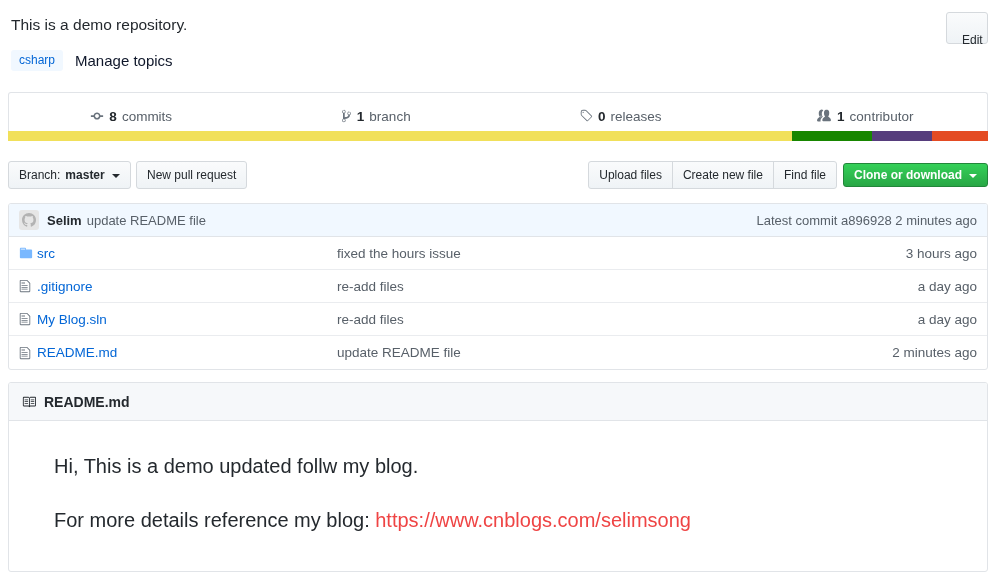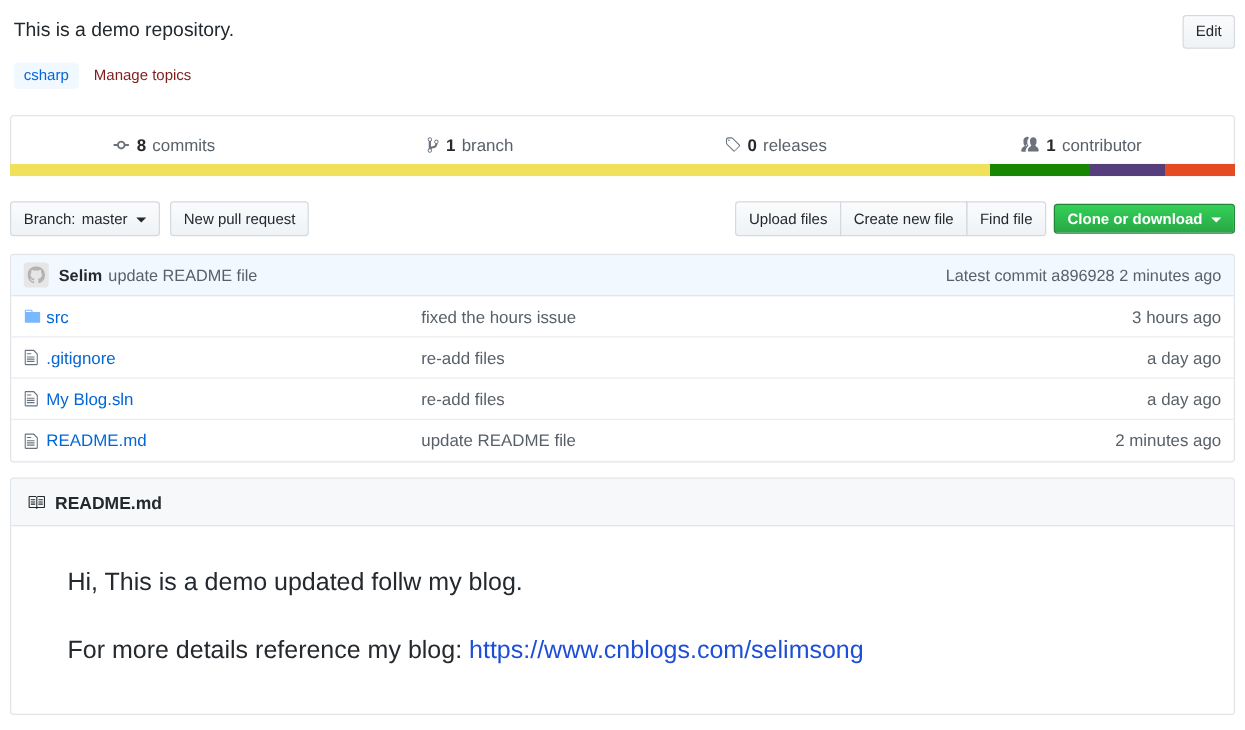--- a/index.html
+++ b/index.html
@@ -43,21 +43,21 @@
     height: 27px;
     background: linear-gradient(#fafbfc, #eff3f6);
     border: 1px solid #d5d9dd;
     border-radius: 3px;
     font-size: 12px;
     color: #24292e;
     font-family: "Liberation Sans", sans-serif;
     cursor: pointer;
     line-height: 25px;
     text-align: center;
-    padding: 0;
+    padding: 15px;
   }
 
   
   .topics-row {
     position: absolute;
     left: 0; top: 48px;
     height: 24px;
     display: flex;
     align-items: center;
   }
@@ -67,22 +67,22 @@
     color: #0366d6;
     font-size: 12px;
     padding: 4px 8px 5px 8px;
     border-radius: 3px;
     line-height: 1;
     text-decoration: none;
     display: inline-block;
   }
   .manage-topics {
     margin-left: 12px;
-    color: #7f1d1d;
-    font-size: 12px;
+    color: #0f172a;
+    font-size: 15px;
     text-decoration: none;
     cursor: pointer;
   }
 
   
   .stats-box {
     position: absolute;
     left: 8px; top: 92px;
     width: 980px;
     height: 47px;
@@ -287,21 +287,21 @@
   }
   .readme-head svg { fill: #24292e; display:block; }
   .readme-body {
     padding: 30px 45px;
     font-size: 20px;
     color: #24292e;
     line-height: 1.5;
   }
   .readme-body p { margin: 0 0 24px 0; }
   .readme-body p:last-child { margin-bottom: 0; }
-  .readme-body a { color: #1d4ed8; text-decoration: none; cursor: pointer; }
+  .readme-body a { color: #ef4444; text-decoration: none; cursor: pointer; }
 </style>
 </head>
 <body>
 
 <div id="page">
 
   <div class="desc-row">
     <span class="repo-desc">This is a demo repository.</span>
     <button class="edit-btn">Edit</button>
   </div>
@@ -353,21 +353,21 @@
   <div class="lang-bar">
     <span class="lang-seg" style="background: rgb(241, 224, 90); width: 80%;"></span>
     <span class="lang-seg" style="background: rgb(23, 134, 0); width: 8.2%;"></span>
     <span class="lang-seg" style="background: rgb(86, 61, 124); width: 6.1%;"></span>
     <span class="lang-seg" style="background: rgb(228, 75, 35); width: 5.7%;"></span>
   </div>
 
   <div class="toolbar">
     <button class="btn branch-btn">
       <span>Branch:</span>
-      <span style="font-weight:normal;">master</span>
+      <span style="font-weight:bold;">master</span>
       <span class="caret"></span>
     </button>
     <button class="btn newpr-btn">New pull request</button>
 
     <div class="right-group">
       <div class="grp">
         <button class="btn">Upload files</button>
         <button class="btn">Create new file</button>
         <button class="btn">Find file</button>
       </div>

